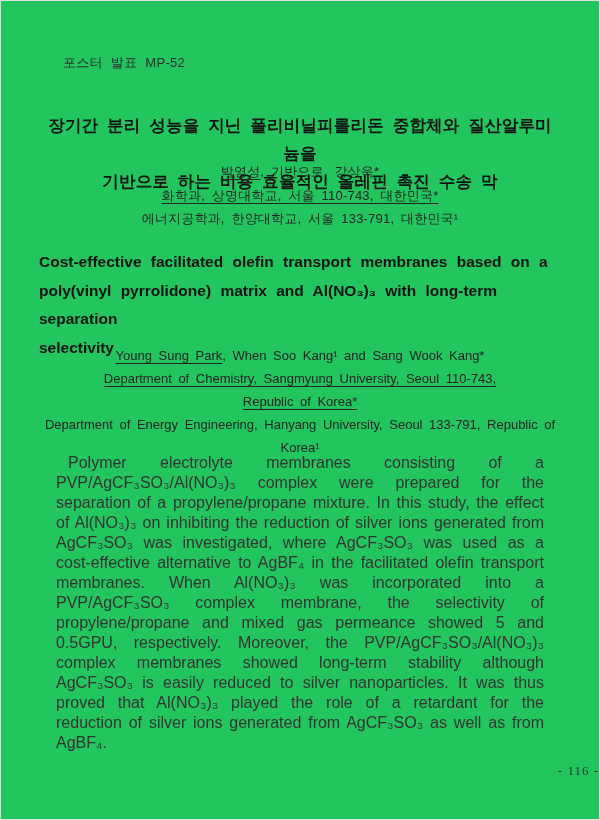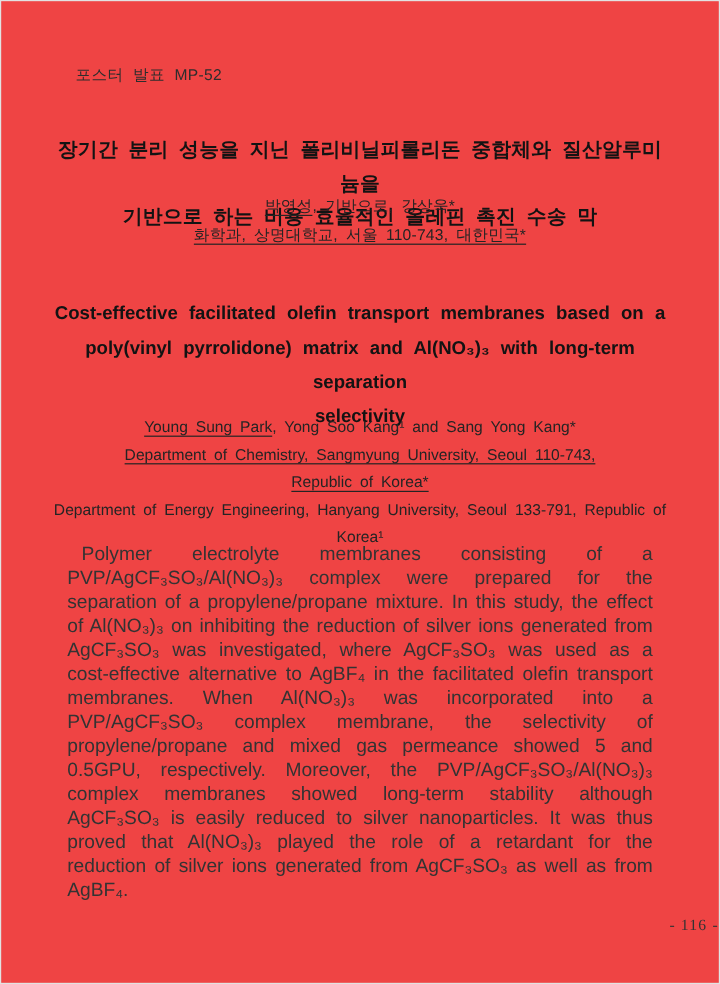--- a/index.html
+++ b/index.html
@@ -1,19 +1,19 @@
 <!DOCTYPE html>
 <html><head>
 <meta charset="utf-8">
 <style>
   html,body{margin:0;padding:0;background:#ffffff;}
   .page{
     position:relative;
     width:600px;height:820px;
-    background:#ef4444;
+    background:#22c55e;
     box-sizing:border-box;
     border:1px solid #e2e2e2;
     font-family:"Liberation Sans",sans-serif;
     color:#2f2f2f;
     overflow:hidden;
   }
   .session-header{
     position:absolute;left:62px;top:53px;
     font-size:13px;letter-spacing:.3px;word-spacing:4px;
     color:#2d2d2d;
@@ -26,21 +26,21 @@
   .k-title .tline{display:block;}
   .k-authors{
     position:absolute;top:159px;left:30px;right:30px;
     text-align:center;font-size:13px;line-height:23.5px;
     color:#242424;word-spacing:3px;letter-spacing:.2px;
   }
   .k-authors .aline{display:block;}
   .e-title{
     position:absolute;top:247px;left:38px;right:38px;margin:0;
     font-size:15.5px;font-weight:bold;line-height:28.5px;
-    text-align:center;color:#131313;word-spacing:5px;
+    text-align:left;color:#131313;word-spacing:5px;
   }
   .e-title .tline{display:block;}
   .e-authors{
     position:absolute;top:343px;left:25px;right:25px;
     text-align:center;font-size:13px;line-height:23px;
     color:#242424;word-spacing:3px;
   }
   .e-authors .aline{display:block;}
   .u{
     text-decoration:underline;
@@ -69,30 +69,31 @@
   <div class="session-header">포스터 발표 MP-52</div>
 
   <h1 class="k-title">
     <span class="tline">장기간 분리 성능을 지닌 폴리비닐피롤리돈 중합체와 질산알루미늄을</span>
     <span class="tline">기반으로 하는 비용 효율적인 올레핀 촉진 수송 막</span>
   </h1>
 
   <div class="k-authors">
     <span class="aline"><span class="u">박영성</span><span>, 기반으로, 강상욱*</span></span>
     <span class="aline u">화학과, 상명대학교, 서울 110-743, 대한민국*</span>
+    <span class="aline">에너지공학과, 한양대학교, 서울 133-791, 대한민국¹</span>
   </div>
 
   <h2 class="e-title">
     <span class="tline">Cost-effective facilitated olefin transport membranes based on a</span>
     <span class="tline">poly(vinyl pyrrolidone) matrix and Al(NO₃)₃ with long-term separation</span>
     <span class="tline">selectivity</span>
   </h2>
 
   <div class="e-authors">
-    <span class="aline"><span class="u">Young Sung Park</span><span>, Yong Soo Kang¹ and Sang Yong Kang*</span></span>
+    <span class="aline"><span class="u">Young Sung Park</span><span>, When Soo Kang¹ and Sang Wook Kang*</span></span>
     <span class="aline u">Department of Chemistry, Sangmyung University, Seoul 110-743,</span>
     <span class="aline u">Republic of Korea*</span>
     <span class="aline">Department of Energy Engineering, Hanyang University, Seoul 133-791, Republic of Korea¹</span>
   </div>
 
   <p class="abstract">Polymer electrolyte membranes consisting of a PVP/AgCF₃SO₃/Al(NO₃)₃ complex were prepared for the separation of a propylene/propane mixture. In this study, the effect of Al(NO₃)₃ on inhibiting the reduction of silver ions generated from AgCF₃SO₃ was investigated, where AgCF₃SO₃ was used as a cost-effective alternative to AgBF₄ in the facilitated olefin transport membranes. When Al(NO₃)₃ was incorporated into a PVP/AgCF₃SO₃ complex membrane, the selectivity of propylene/propane and mixed gas permeance showed 5 and 0.5GPU, respectively. Moreover, the PVP/AgCF₃SO₃/Al(NO₃)₃ complex membranes showed long-term stability although AgCF₃SO₃ is easily reduced to silver nanoparticles. It was thus proved that Al(NO₃)₃ played the role of a retardant for the reduction of silver ions generated from AgCF₃SO₃ as well as from AgBF₄.</p>
 
   <div class="page-footer">- 116 -</div>
 
 </div>

